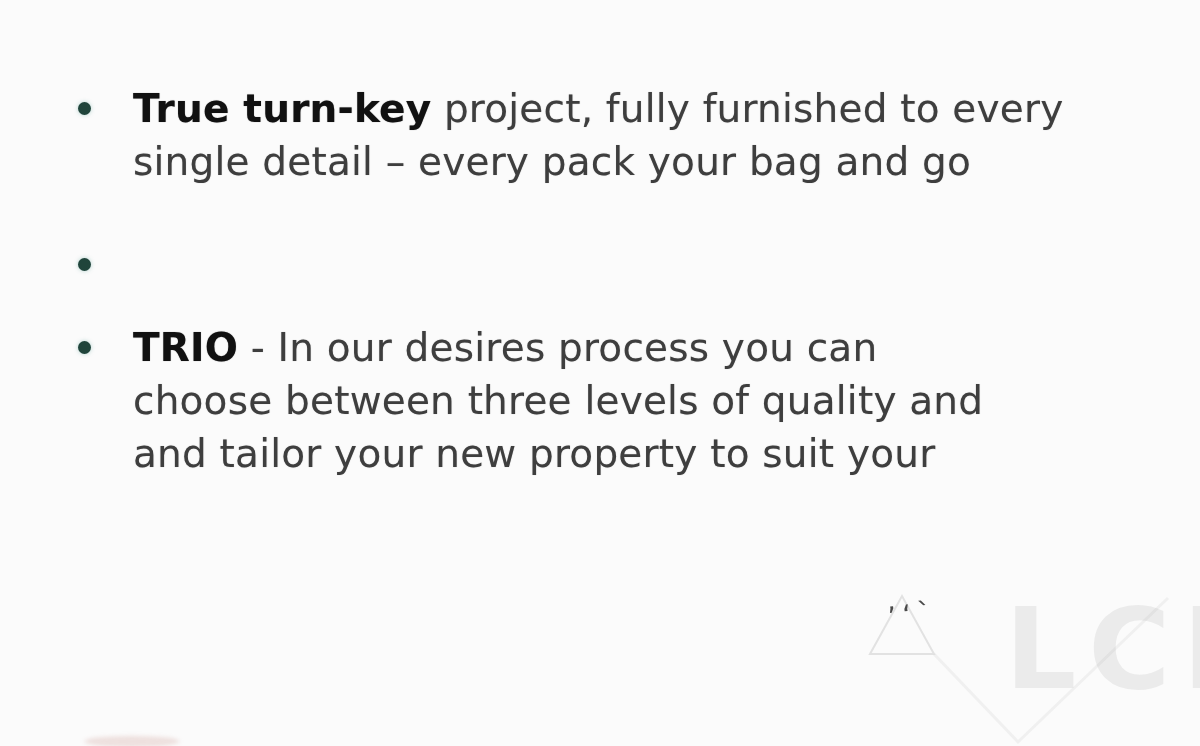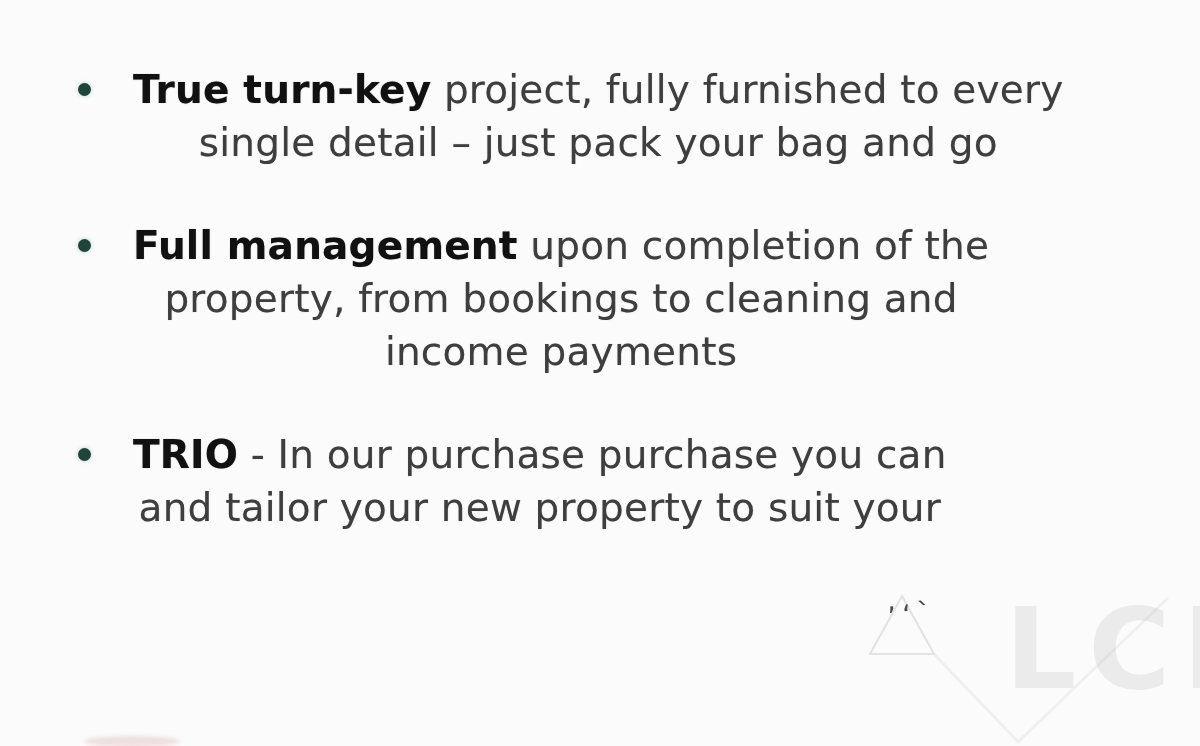--- a/index.html
+++ b/index.html
@@ -11,22 +11,21 @@
     position: relative;
     width: 1200px;
     height: 746px;
     background: #fbfbfb;
     overflow: hidden;
     font-family: "DejaVu Sans", sans-serif;
   }
   .bullet-list {
     list-style: none;
     margin: 0;
-    padding: 63px 0 0 78px;
-    text-align: center;
+    padding: 82px 0 0 78px;
   }
   .bullet-item {
     display: flex;
     align-items: flex-start;
   }
   .bullet-item + .bullet-item {
     margin-top: 50px;
   }
   .dot {
     flex: 0 0 auto;
@@ -97,37 +96,33 @@
 <body>
 
 <div class="slide">
 
   <ul class="bullet-list">
 
     <li class="bullet-item">
       <span class="dot"></span>
       <div class="text">
         <div class="line"><strong>True turn-key</strong><span> project, fully furnished to every</span></div>
-        <div class="line">single detail – just pack your bag and go</div>
+        <div class="line">single detail – every pack your bag and go</div>
       </div>
     </li>
 
     <li class="bullet-item">
       <span class="dot"></span>
-      <div class="text">
-        <div class="line"><strong>Full management</strong><span> upon completion of the</span></div>
-        <div class="line">property, from bookings to cleaning and</div>
-        <div class="line">income payments</div>
-      </div>
     </li>
 
     <li class="bullet-item">
       <span class="dot"></span>
       <div class="text">
-        <div class="line"><strong>TRIO</strong><span> - In our purchase purchase you can</span></div>
+        <div class="line"><strong>TRIO</strong><span> - In our desires process you can</span></div>
+        <div class="line">choose between three levels of quality and</div>
         <div class="line">and tailor your new property to suit your</div>
       </div>
     </li>
 
   </ul>
 
   <svg class="watermark-shape" width="340" height="154" viewBox="0 0 340 154">
     <polygon points="2,62 34,4 66,62" fill="rgba(251,251,251,0.94)" stroke="rgba(205,205,205,0.55)" stroke-width="2"></polygon>
     <polyline points="66,62 150,150 300,6" fill="none" stroke="rgba(220,220,220,0.35)" stroke-width="3"></polyline>
   </svg>

